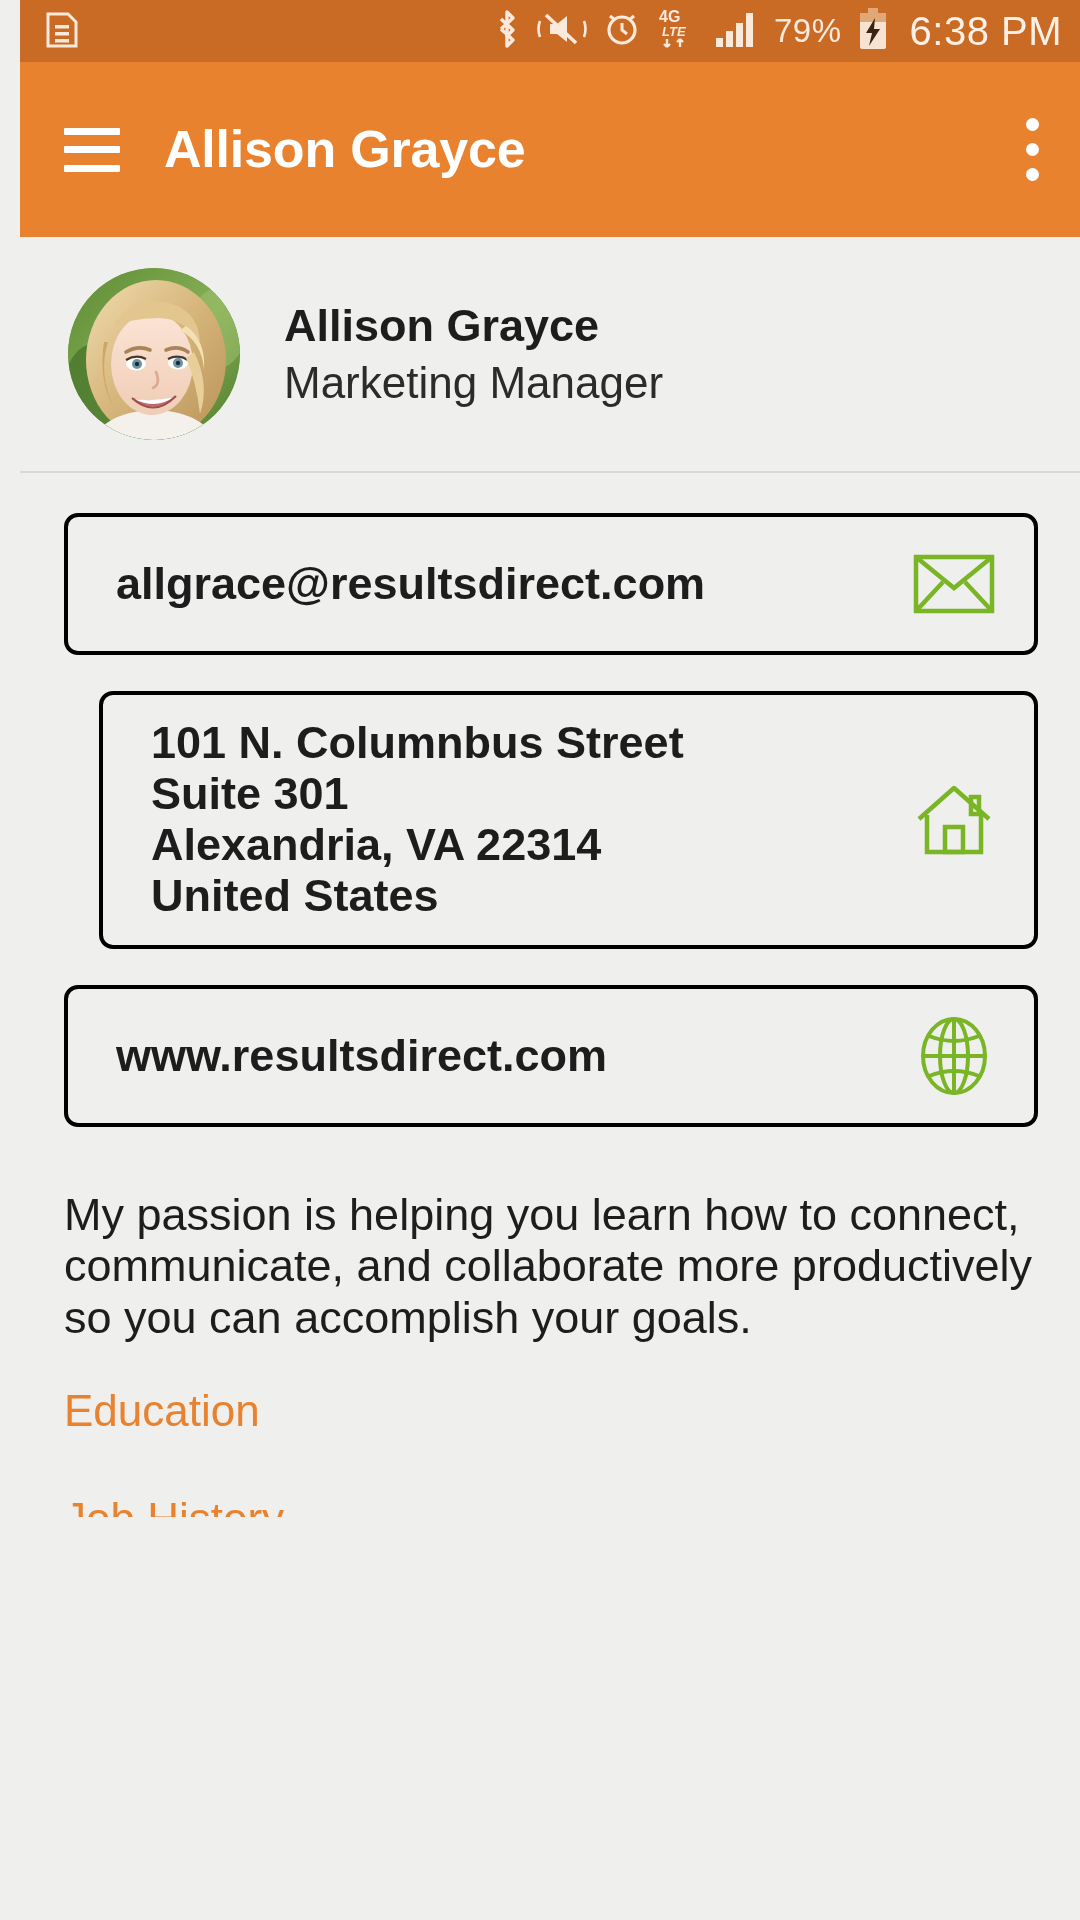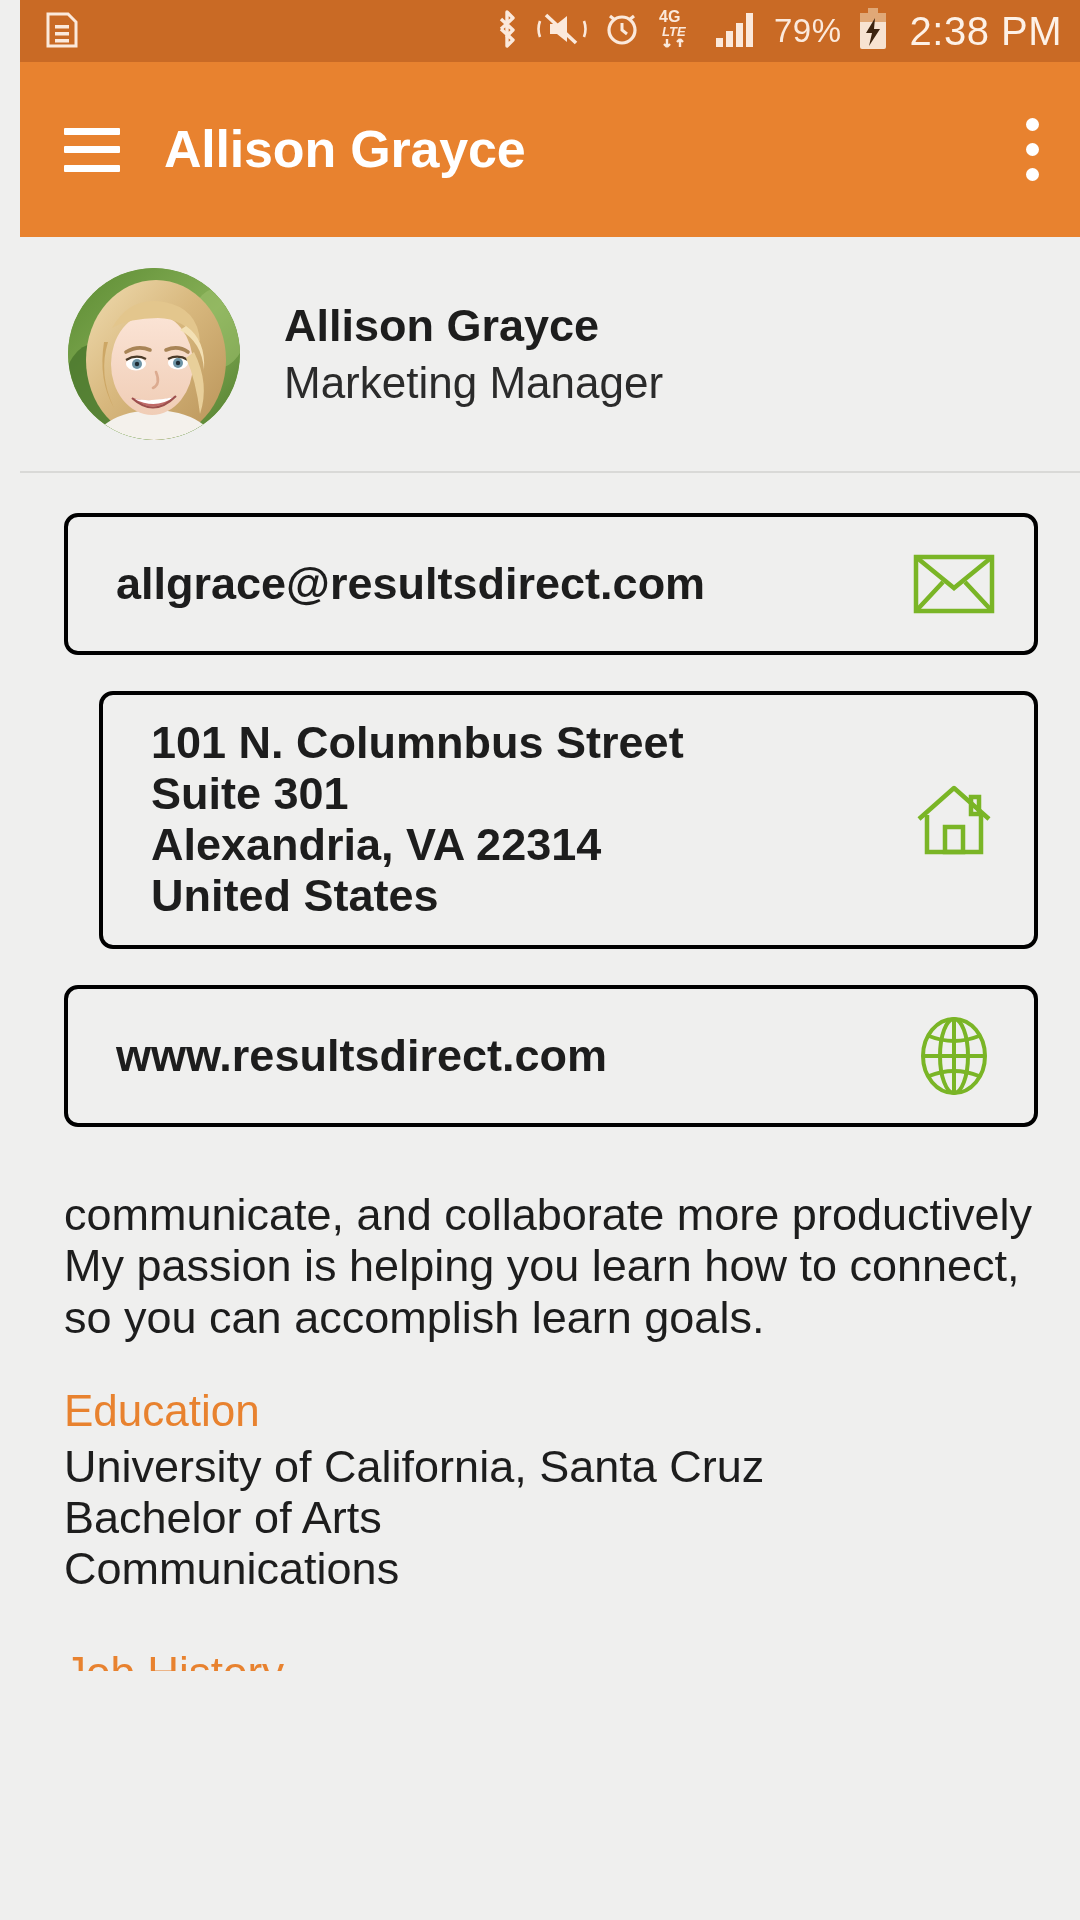--- a/index.html
+++ b/index.html
@@ -139,21 +139,21 @@
 
       <span class="sb-icon">
         <svg width="34" height="46" viewBox="0 0 34 46">
           <rect x="12" y="2" width="10" height="5" fill="#e0a877"></rect>
           <rect x="4" y="7" width="26" height="36" rx="2" fill="#f7e3d2"></rect>
           <rect x="4" y="7" width="26" height="9" fill="#e0a877"></rect>
           <path d="M19 12 L10 27 h6 l-3 13 11 -17 h-6 z" fill="#3d2410"></path>
         </svg>
       </span>
 
-      <span class="sb-time">2:38 PM</span>
+      <span class="sb-time">6:38 PM</span>
     </div>
   </div>
 
   <div class="appbar">
     <div class="hamburger">
       <span></span>
         <span></span>
         <span></span>
     </div>
     <div class="titles">
@@ -279,35 +279,30 @@
         </svg>
       </div>
     </div>
 
   </div>
 
   <div class="sections">
 
     <div>
       <div class="sec-body">
+        <span class="line">My passion is helping you learn how to connect,</span>
         <span class="line">communicate, and collaborate more productively</span>
-        <span class="line">My passion is helping you learn how to connect,</span>
-        <span class="line">so you can accomplish learn goals.</span>
+        <span class="line">so you can accomplish your goals.</span>
       </div>
     </div>
 
     <div class="sec-gap"></div>
 
     <div>
       <div class="sec-head">Education</div>
-      <div class="sec-body">
-        <span class="line">University of California, Santa Cruz</span>
-        <span class="line">Bachelor of Arts</span>
-        <span class="line">Communications</span>
-      </div>
     </div>
 
     <div class="clipped">
       <div class="sec-head">Job History</div>
     </div>
 
   </div>
 
 </div>
 

